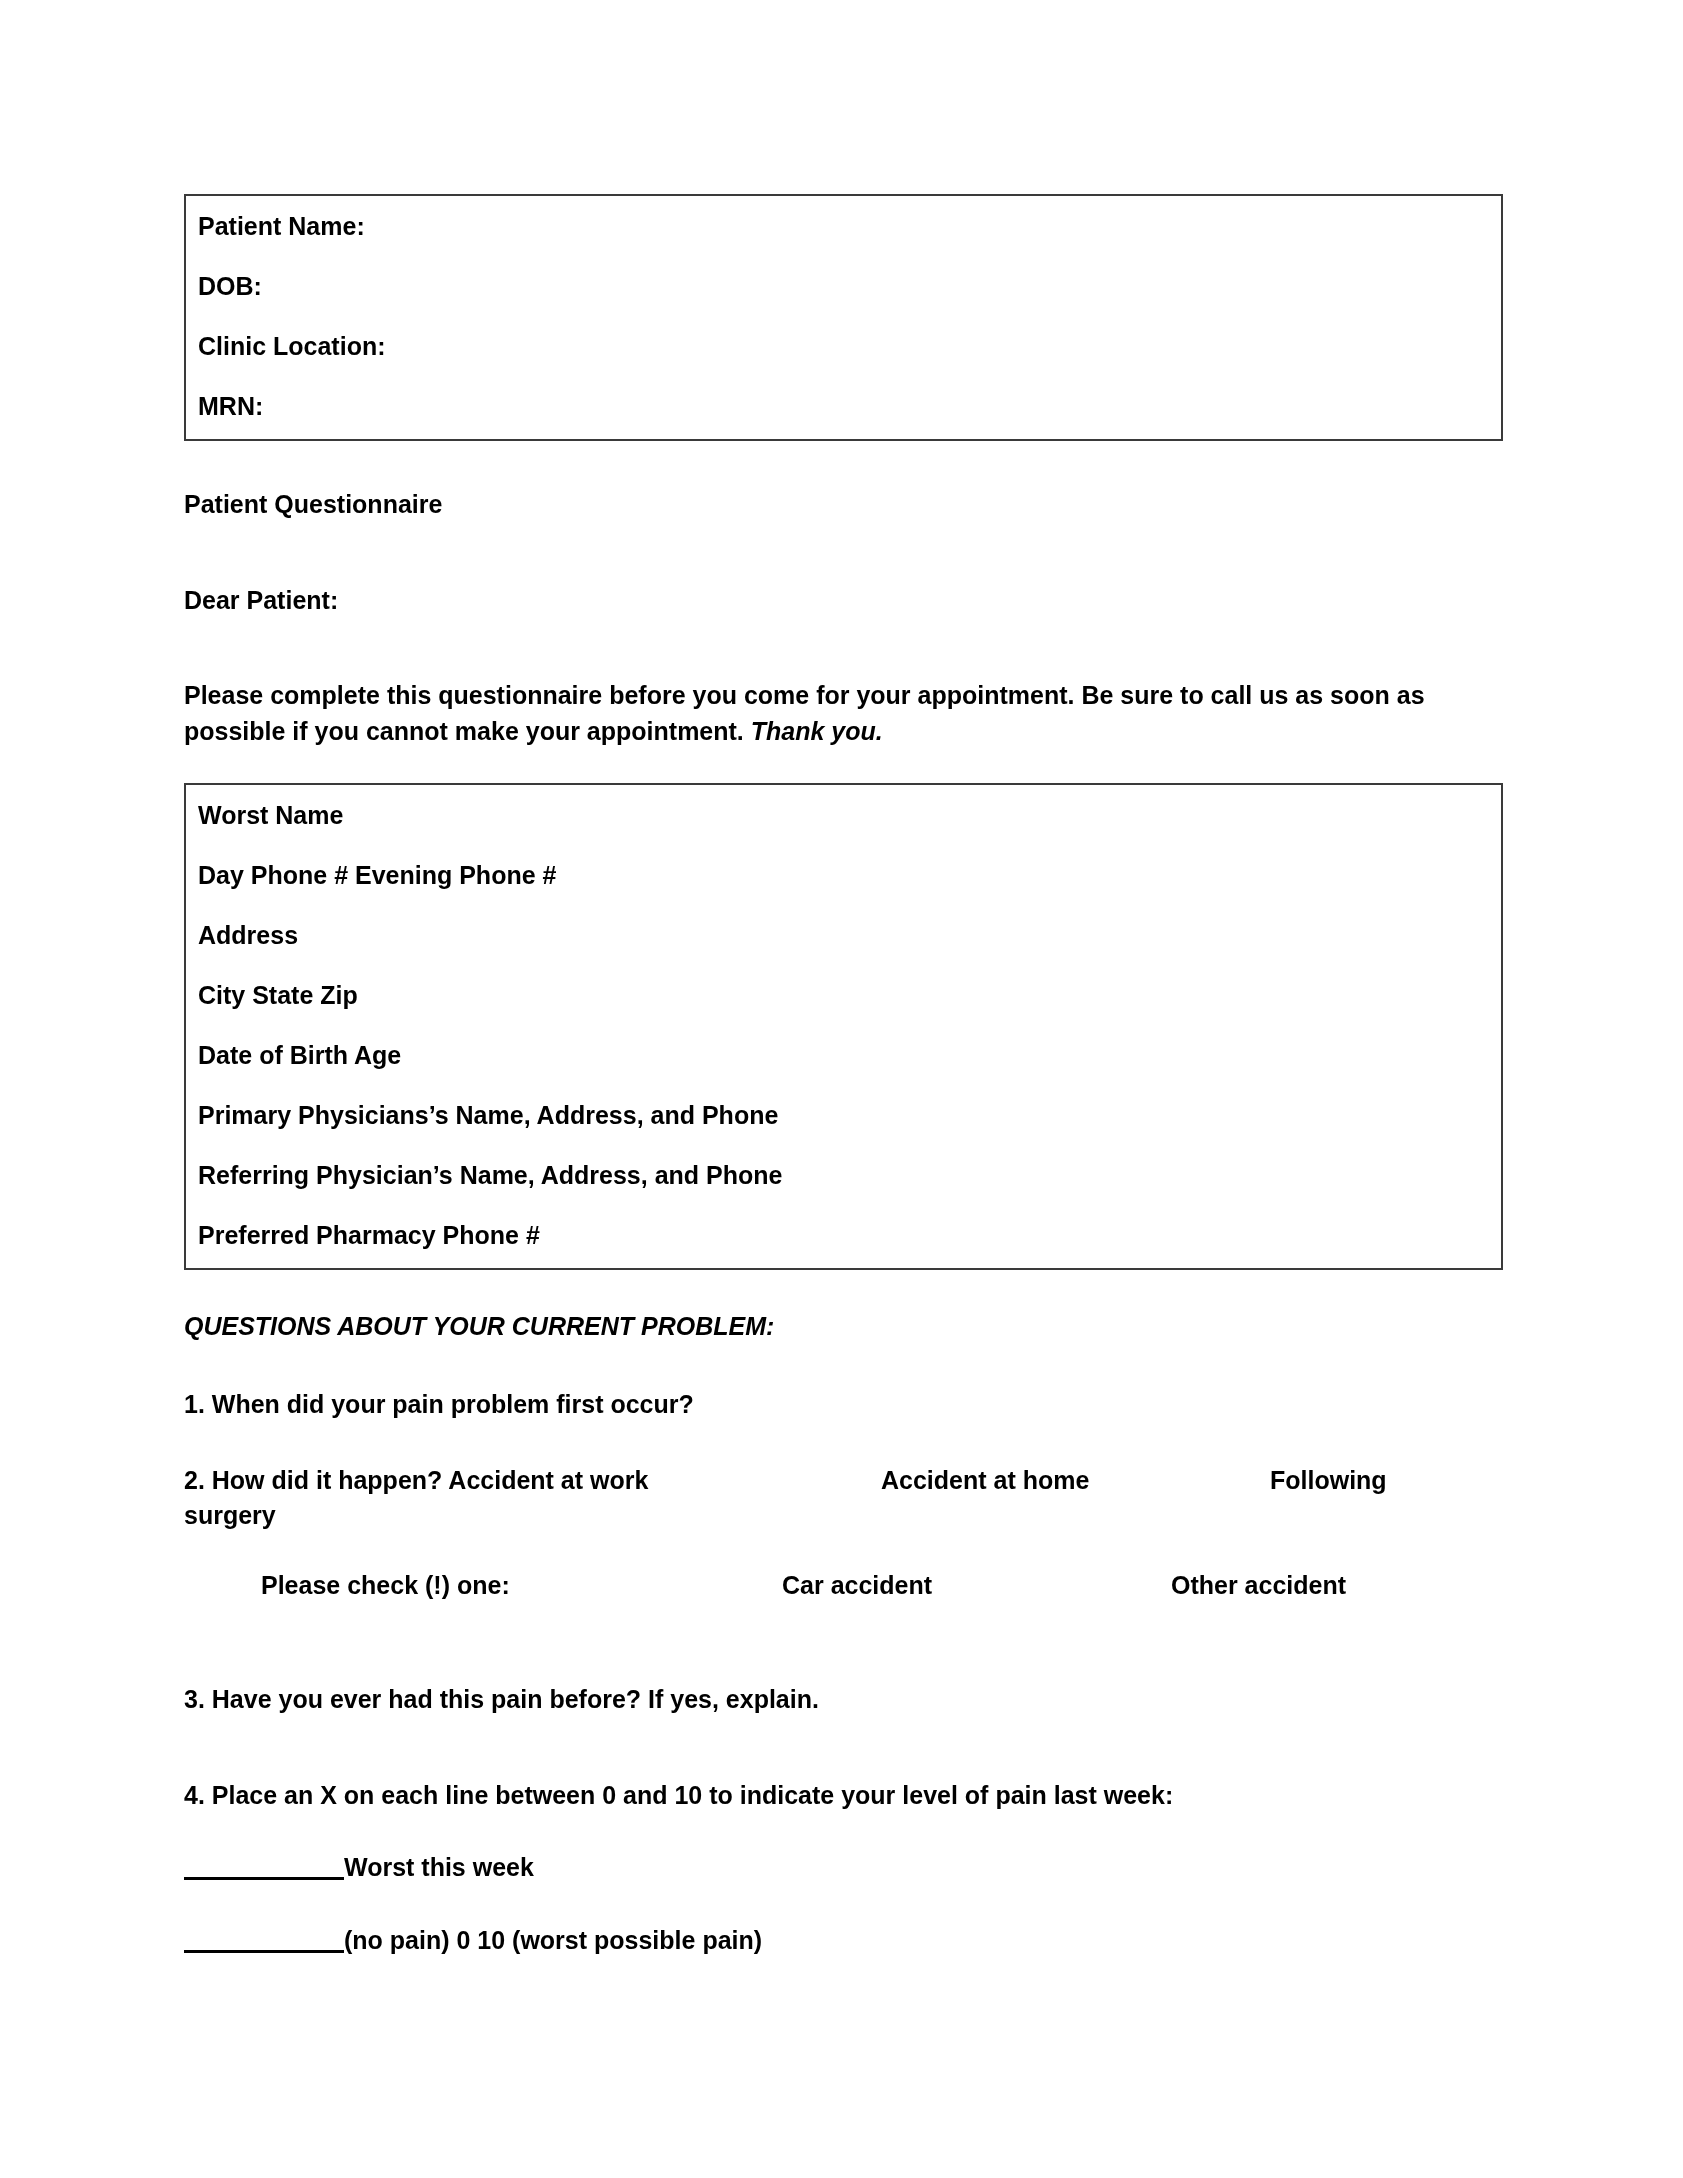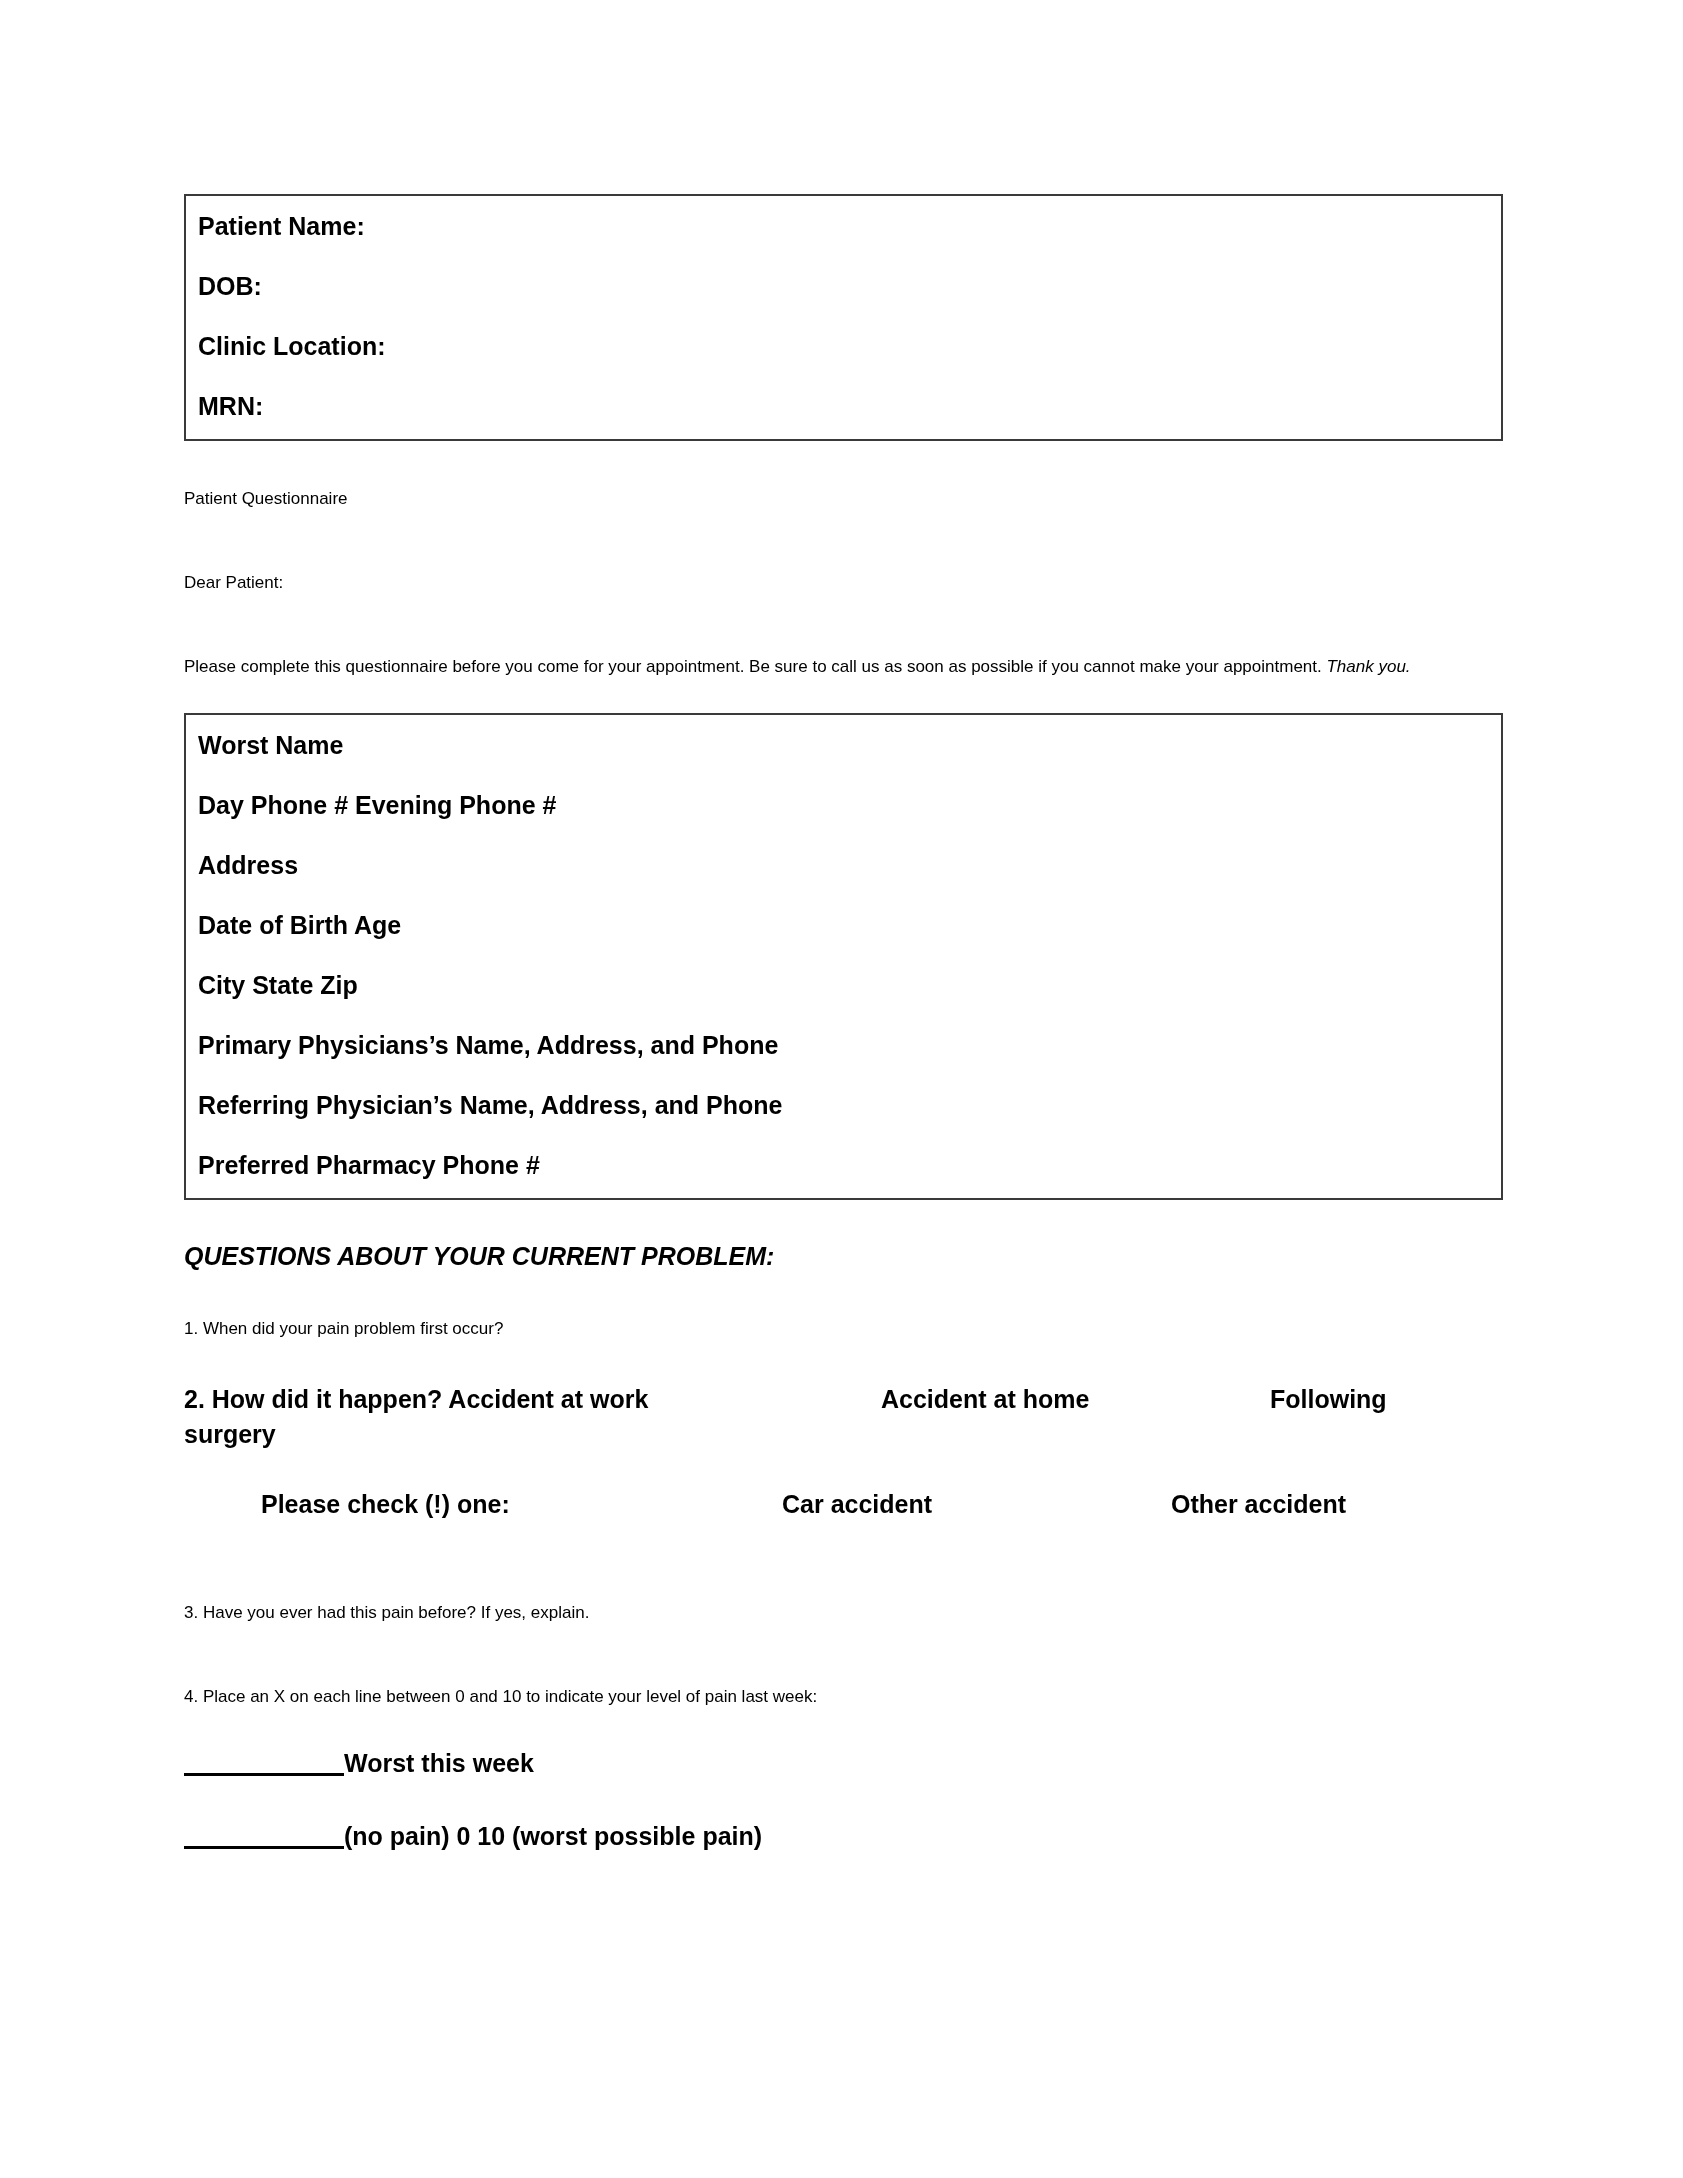--- a/index.html
+++ b/index.html
@@ -48,22 +48,22 @@
     padding: 0 0 0 12px;
     margin: 0;
     white-space: nowrap;
   }
   .field-row + .field-row {
     margin-top: 35px;
   }
 
   
   .para {
-    font-size: 17px;
-    font-weight: normal;
+    font-size: 25px;
+    font-weight: bold;
     line-height: 1.42;
     margin: 0;
   }
   .para.gap-top-lg   { margin-top: 60px; }
   .para.gap-top-xl   { margin-top: 46px; }
 
   .italic { font-style: italic; }
 
   .section-head {
     font-size: 25px;
@@ -128,22 +128,22 @@
     <div class="para gap-top-xl">Patient Questionnaire</div>
 
     <div class="para gap-top-lg">Dear Patient:</div>
 
     <div class="para gap-top-lg"><span>Please complete this questionnaire before you come for your appointment. Be sure to call us as soon as possible if you cannot make your appointment. </span><span class="italic">Thank you.</span></div>
 
     <div class="field-box" style="margin-top: 34px;">
       <div class="field-row">Worst Name</div>
       <div class="field-row">Day Phone # Evening Phone #</div>
       <div class="field-row">Address</div>
+      <div class="field-row">City State Zip</div>
       <div class="field-row">Date of Birth Age</div>
-      <div class="field-row">City State Zip</div>
       <div class="field-row">Primary Physicians’s Name, Address, and Phone</div>
       <div class="field-row">Referring Physician’s Name, Address, and Phone</div>
       <div class="field-row">Preferred Pharmacy Phone #</div>
     </div>
 
     <div class="section-head gap-top-xl" style="margin-top:42px;">QUESTIONS ABOUT YOUR CURRENT PROBLEM:</div>
 
     <div class="para gap-top-xl">1. When did your pain problem first occur?</div>
 
     <div class="col-row" style="margin-top:40px;">

